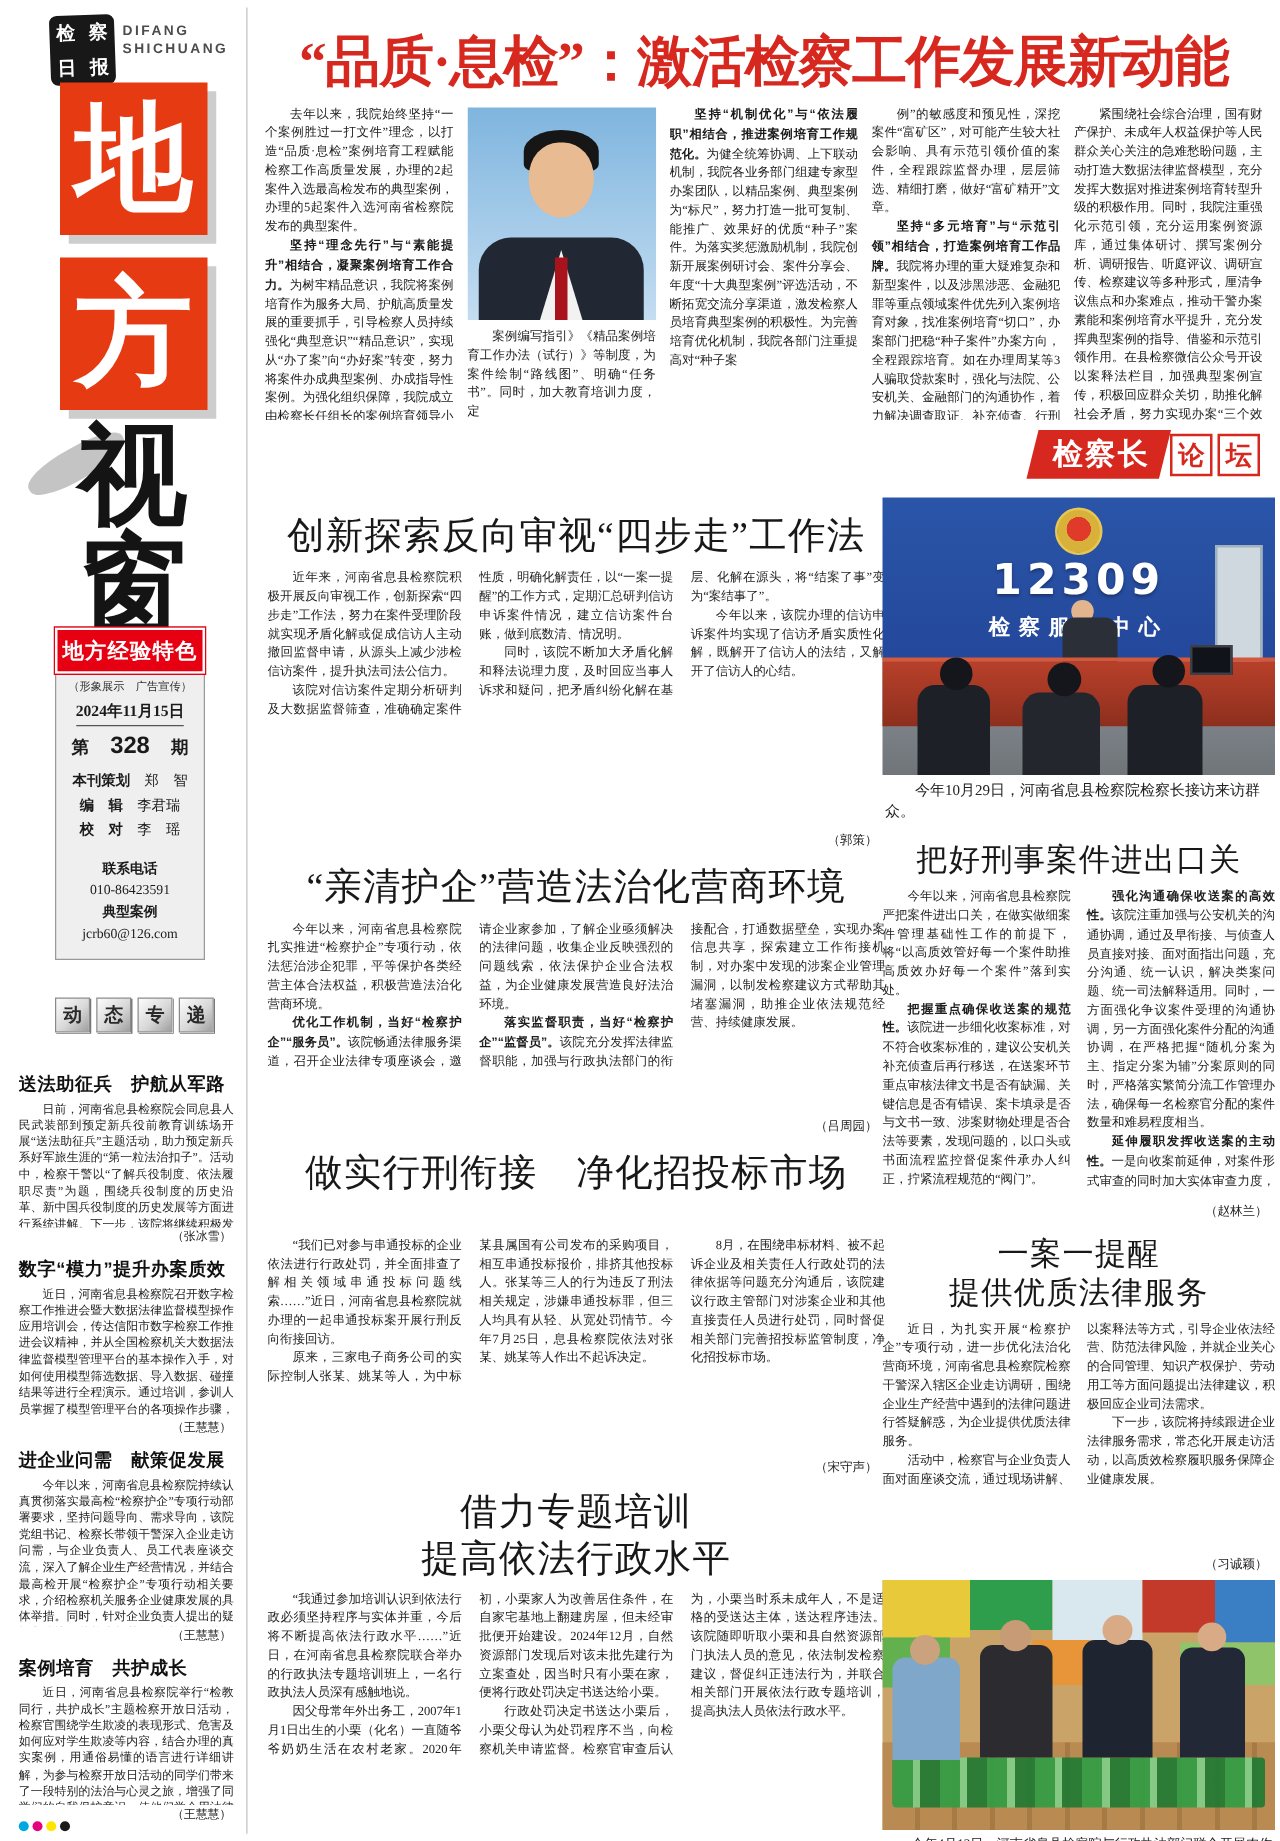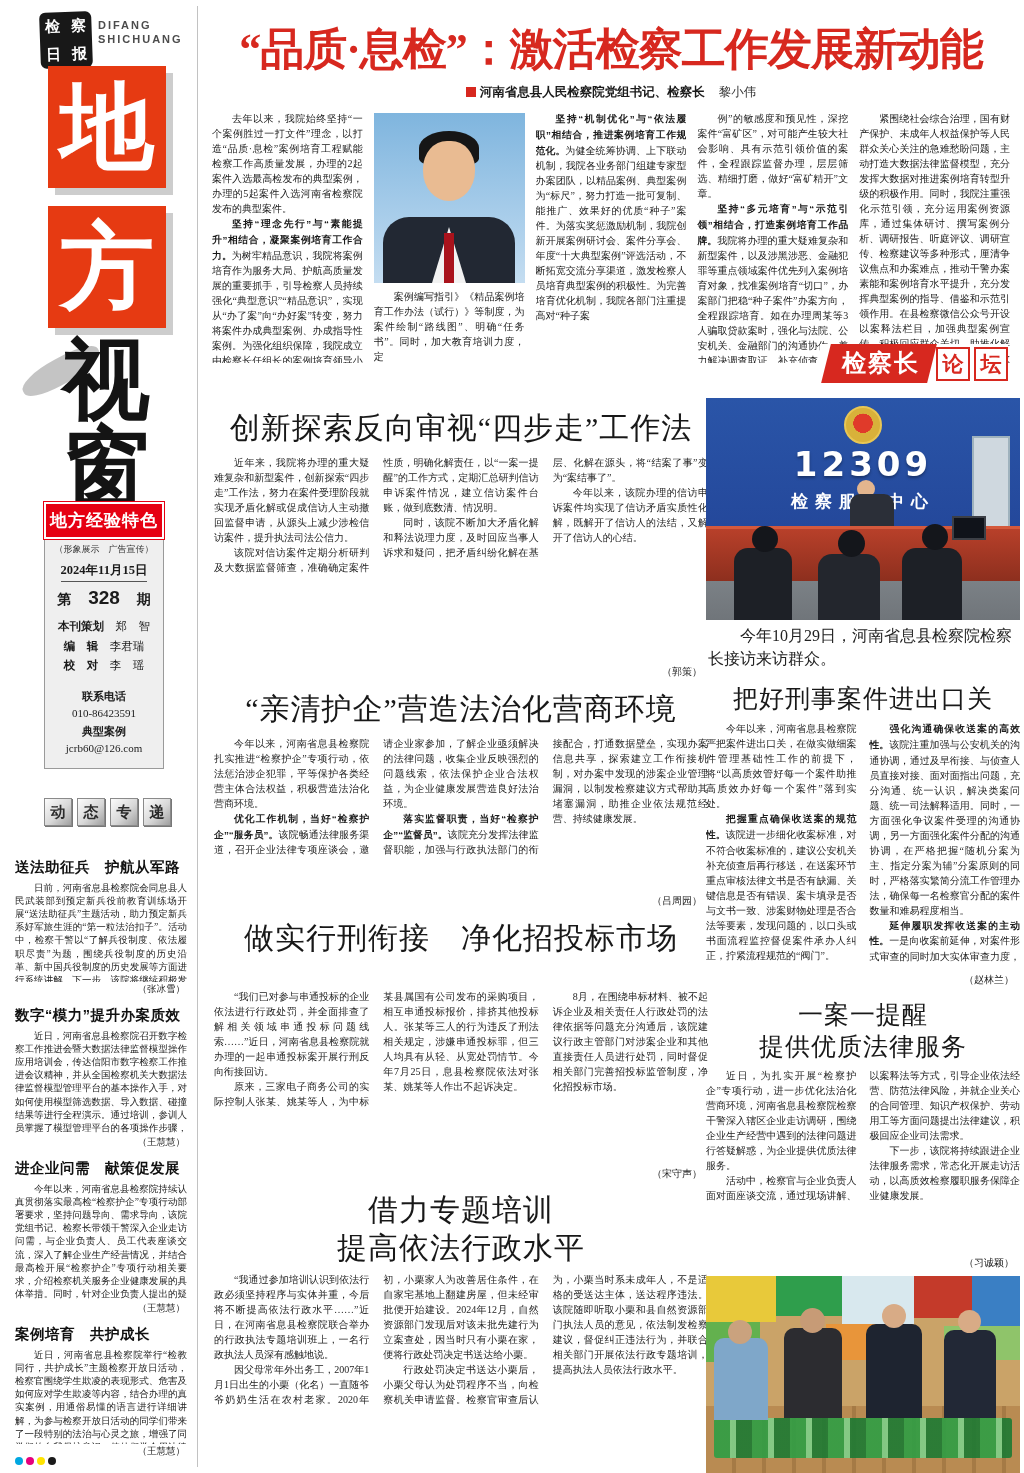--- a/index.html
+++ b/index.html
@@ -87,21 +87,21 @@
   .mainR h2.art{font-size:25px;margin-top:12px;}
   h2.two span{display:block;line-height:1.25;}
   .body3,.body2{font-size:10px;line-height:1.5;text-align:justify;overflow:hidden;color:#1d1d1d;}
   .body3{column-count:3;column-gap:14px;}
   .body2{column-count:2;column-gap:13px;}
   .body3 p,.body2 p{margin:0;text-indent:2em;}
   .body3 p b,.body2 p b{font-family:"Liberation Sans",sans-serif;font-size:9.8px;}
   .hb2{height:208px;} .hb3{height:156px;} .hb4{height:176px;margin-top:30px;} .hb5{height:203px;}
   .hr1{height:250px;} .hr2{height:186px;}
   .msign{font-size:10px;text-align:right;padding:2px 6px 0 0;}
-  .cap{font-size:16px;line-height:1.45;text-indent:2em;margin:4px 2px 0;color:#222;}
+  .cap{font-size:12px;line-height:1.45;text-indent:2em;margin:4px 2px 0;color:#222;}
   
   .svc{margin:0;width:100%;height:222px;position:relative;overflow:hidden;
        background:linear-gradient(180deg,#2a55a8 0%,#24489b 58%,#8a9196 58.5%,#70757a 100%);}
   .svc-emblem{position:absolute;top:8px;left:50%;transform:translateX(-50%);width:34px;height:34px;border-radius:50%;
               background:radial-gradient(circle at 50% 45%,#e03a2a 0 38%,#d8b13a 39% 100%);border:2px solid #e8c654;}
   .svc-t1{position:absolute;top:46px;width:100%;text-align:center;color:#fff;font-weight:900;
           font-size:34px;font-family:"DejaVu Sans",sans-serif;letter-spacing:4px;text-shadow:0 2px 3px rgba(0,0,0,.35);}
   .svc-t2{position:absolute;top:92px;width:100%;text-align:center;color:#fff;font-weight:700;
           font-size:17px;letter-spacing:7px;}
   .svc-desk{position:absolute;left:-6px;right:-6px;top:128px;height:52px;
@@ -207,23 +207,20 @@
         <i></i>
         <i></i>
         <i></i>
       </div>
   </aside>
 
   <div class="vline"></div>
 
   <main>
     <h1 class="lead-h">“品质·息检”：激活检察工作发展新动能</h1>
-    <div class="lead-by">
-      <i class="redsq"></i><span>河南省息县人民检察院党组书记、检察长</span><em class="auth">黎小伟</em>
-    </div>
 
     <div class="lead-cols">
       <div class="lcol">
           <p>去年以来，我院始终坚持“一个案例胜过一打文件”理念，以打造“品质·息检”案例培育工程赋能检察工作高质量发展，办理的2起案件入选最高检发布的典型案例，办理的5起案件入选河南省检察院发布的典型案件。</p>
           <p><b>坚持“理念先行”与“素能提升”相结合，凝聚案例培育工作合力。</b>为树牢精品意识，我院将案例培育作为服务大局、护航高质量发展的重要抓手，引导检察人员持续强化“典型意识”“精品意识”，实现从“办了案”向“办好案”转变，努力将案件办成典型案例、办成指导性案例。为强化组织保障，我院成立由检察长任组长的案例培育领导小组，吸纳资深检察官、业务骨干为主要成员，各部门设置联络员，协同推进案例培育工作；出台《精品</p>
         </div>
       <div class="lcol">
         <figure class="portrait">
           <div class="p-hair"></div>
           <div class="p-face"></div>
@@ -248,21 +245,21 @@
     </div>
 
     <div class="forum">
       <span class="fa"><span>检察长</span></span>
       <span class="fb"><b>论</b><b>坛</b></span>
     </div>
 
     <section class="mainL">
       <h2 class="art">创新探索反向审视“四步走”工作法</h2>
       <div class="body3 hb2">
-          <p>近年来，我院将办理的重大疑难复杂和新型案件，创新探索“四步走”工作法，努力在案件受理阶段就实现矛盾化解或促成信访人主动撤回监督申请，从源头上减少涉检信访案件，提升执法司法公信力。</p>
+          <p>近年来，河南省息县检察院积极开展反向审视工作，创新探索“四步走”工作法，努力在案件受理阶段就实现矛盾化解或促成信访人主动撤回监督申请，从源头上减少涉检信访案件，提升执法司法公信力。</p>
           <p>该院对信访案件定期分析研判及大数据监督筛查，准确确定案件性质，明确化解责任，以“一案一提醒”的工作方式，定期汇总研判信访申诉案件情况，建立信访案件台账，做到底数清、情况明。</p>
           <p>同时，该院不断加大矛盾化解和释法说理力度，及时回应当事人诉求和疑问，把矛盾纠纷化解在基层、化解在源头，将“结案了事”变为“案结事了”。</p>
           <p>今年以来，该院办理的信访申诉案件均实现了信访矛盾实质性化解，既解开了信访人的法结，又解开了信访人的心结。</p>
         </div>
       <div class="msign">（郭策）</div>
 
       <h2 class="art">“亲清护企”营造法治化营商环境</h2>
       <div class="body3 hb3">
           <p>今年以来，河南省息县检察院扎实推进“检察护企”专项行动，依法惩治涉企犯罪，平等保护各类经营主体合法权益，积极营造法治化营商环境。</p>
           <p><b>优化工作机制，当好“检察护企”“服务员”。</b>该院畅通法律服务渠道，召开企业法律专项座谈会，邀请企业家参加，了解企业亟须解决的法律问题，收集企业反映强烈的问题线索，依法保护企业合法权益，为企业健康发展营造良好法治环境。</p>

